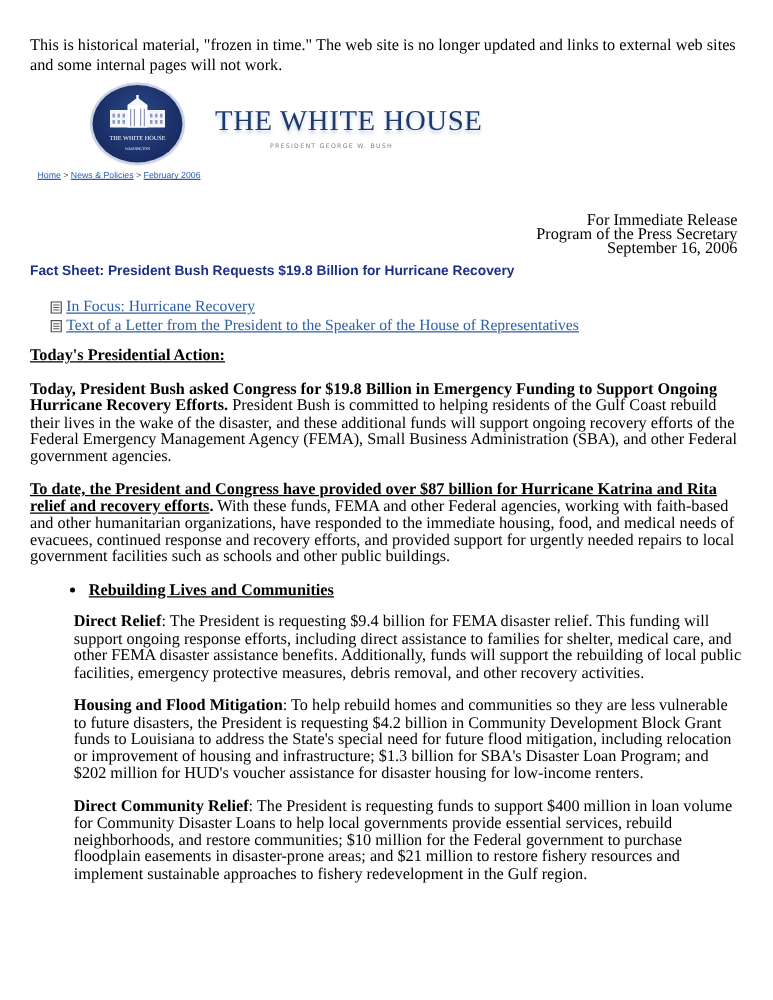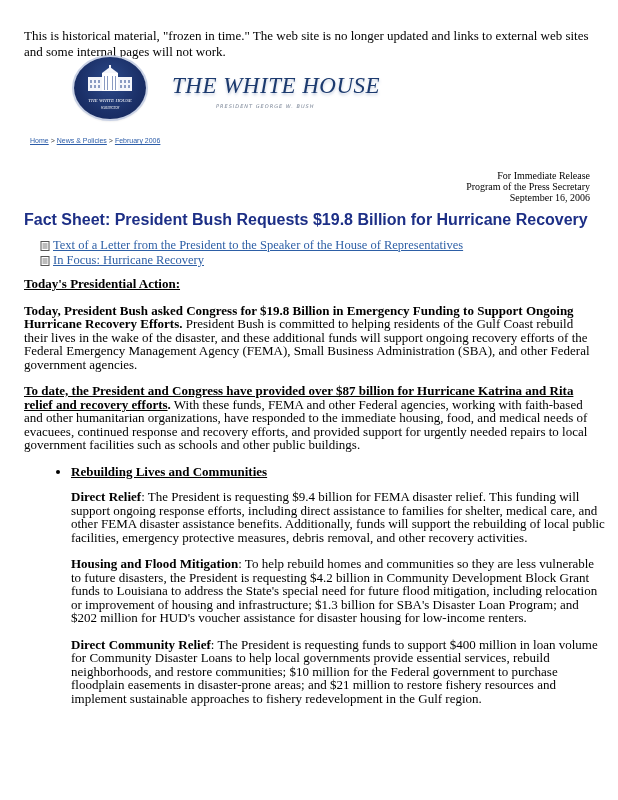--- a/index.html
+++ b/index.html
@@ -5,21 +5,21 @@
   html, body { margin: 0; padding: 0; background: #ffffff; }
   body {
     width: 618px; height: 800px; overflow: hidden; position: relative;
     font-family: "Liberation Serif", serif; color: #000;
   }
   .notice {
     position: absolute; left: 24px; top: 28px; width: 570px;
     font-size: 13px; line-height: 16px;
   }
   .logo {
-    position: absolute; left: 74px; top: 57px; width: 330px; height: 68px; font-style: italic;
+    position: absolute; left: 74px; top: 68px; width: 330px; height: 68px;
   }
   .seal {
     position: absolute; left: 0; top: 0; width: 72px; height: 62px;
     border-radius: 50%;
     background: radial-gradient(ellipse at 50% 40%, #2c4a8a 0%, #1b3068 60%, #142557 100%);
     box-shadow: 0 0 0 2px #c9d2e6, 0 1px 3px rgba(0,0,0,0.3);
   }
   .seal-house { position: absolute; left: 12px; top: 8px; width: 48px; height: 28px; }
   .seal-text {
     position: absolute; left: 0; width: 72px; top: 41px; text-align: center;
@@ -36,40 +36,40 @@
     font-family: "DejaVu Sans", sans-serif; font-size: 5px; letter-spacing: 1px;
     color: #7a8596; white-space: nowrap;
   }
   .breadcrumb {
     position: absolute; left: 30px; top: 137px;
     font-family: "Liberation Sans", sans-serif; font-size: 7px; color: #333;
   }
   .breadcrumb a { color: #2b5ca8; text-decoration: underline; }
   .release {
     position: absolute; right: 28px; top: 170px; text-align: right;
-    font-size: 10px; line-height: 11px;
+    font-size: 13px; line-height: 11px;
   }
   .title {
     position: absolute; left: 24px; top: 211px;
-    font-family: "Liberation Sans", sans-serif; font-weight: bold; font-size: 16px;
+    font-family: "Liberation Sans", sans-serif; font-weight: bold; font-size: 11px;
     color: #1d2f86; white-space: nowrap;
   }
   .related { position: absolute; left: 40px; top: 238px; font-size: 12.5px; line-height: 15px; }
   .related-item { display: flex; align-items: center; }
   .related-item a { color: #2d5fa6; text-decoration: underline; }
   .doc-icon { width: 10px; height: 10px; margin-right: 3px; display: inline-block; }
   .content {
     position: absolute; left: 24px; top: 277px; width: 572px;
     font-size: 13px; line-height: 13.5px;
   }
   .content p { margin: 0 0 13px 0; }
   .u { text-decoration: underline; }
   .content ul { margin: 0; padding-left: 35px; }
   .content ul li { margin: 0 0 12px 12px; }
-  .sub { margin-left: 47px; width: 535px; }
+  .sub { margin-left: 35px; width: 535px; }
   .sub p { margin: 0 0 13px 0; }
 </style>
 </head>
 <body>
 
 <div class="notice">This is historical material, "frozen in time." The web site is no longer updated and links to external web sites and some internal pages will not work.</div>
 
 <div class="logo">
   <div class="seal">
     <svg class="seal-house" viewBox="0 0 48 28">
@@ -120,30 +120,30 @@
 <div class="title">Fact Sheet: President Bush Requests $19.8 Billion for Hurricane Recovery</div>
 
 <div class="related">
   <div class="related-item">
     <svg class="doc-icon" viewBox="0 0 10 10">
       <rect x="1" y="0.5" width="8" height="9" fill="#fff" stroke="#555" stroke-width="1"></rect>
       <line x1="2.5" y1="3" x2="7.5" y2="3" stroke="#555" stroke-width="0.8"></line>
       <line x1="2.5" y1="5" x2="7.5" y2="5" stroke="#555" stroke-width="0.8"></line>
       <line x1="2.5" y1="7" x2="7.5" y2="7" stroke="#555" stroke-width="0.8"></line>
     </svg>
-    <a href="#">Text of a Letter from the President to the Speaker of the House of Representatives</a>
+    <a href="#">In Focus: Hurricane Recovery</a>
   </div>
   <div class="related-item">
     <svg class="doc-icon" viewBox="0 0 10 10">
       <rect x="1" y="0.5" width="8" height="9" fill="#fff" stroke="#555" stroke-width="1"></rect>
       <line x1="2.5" y1="3" x2="7.5" y2="3" stroke="#555" stroke-width="0.8"></line>
       <line x1="2.5" y1="5" x2="7.5" y2="5" stroke="#555" stroke-width="0.8"></line>
       <line x1="2.5" y1="7" x2="7.5" y2="7" stroke="#555" stroke-width="0.8"></line>
     </svg>
-    <a href="#">In Focus: Hurricane Recovery</a>
+    <a href="#">Text of a Letter from the President to the Speaker of the House of Representatives</a>
   </div>
 </div>
 
 <div class="content">
   <p><b class="u">Today's Presidential Action:</b></p>
   <p><b>Today, President Bush asked Congress for $19.8 Billion in Emergency Funding to Support Ongoing Hurricane Recovery Efforts.</b><span> President Bush is committed to helping residents of the Gulf Coast rebuild their lives in the wake of the disaster, and these additional funds will support ongoing recovery efforts of the Federal Emergency Management Agency (FEMA), Small Business Administration (SBA), and other Federal government agencies.</span></p>
   <p><b class="u">To date, the President and Congress have provided over $87 billion for Hurricane Katrina and Rita relief and recovery efforts</b><b>.</b><span> With these funds, FEMA and other Federal agencies, working with faith-based and other humanitarian organizations, have responded to the immediate housing, food, and medical needs of evacuees, continued response and recovery efforts, and provided support for urgently needed repairs to local government facilities such as schools and other public buildings.</span></p>
   <ul>
     <li><b class="u">Rebuilding Lives and Communities</b></li>
   </ul>

